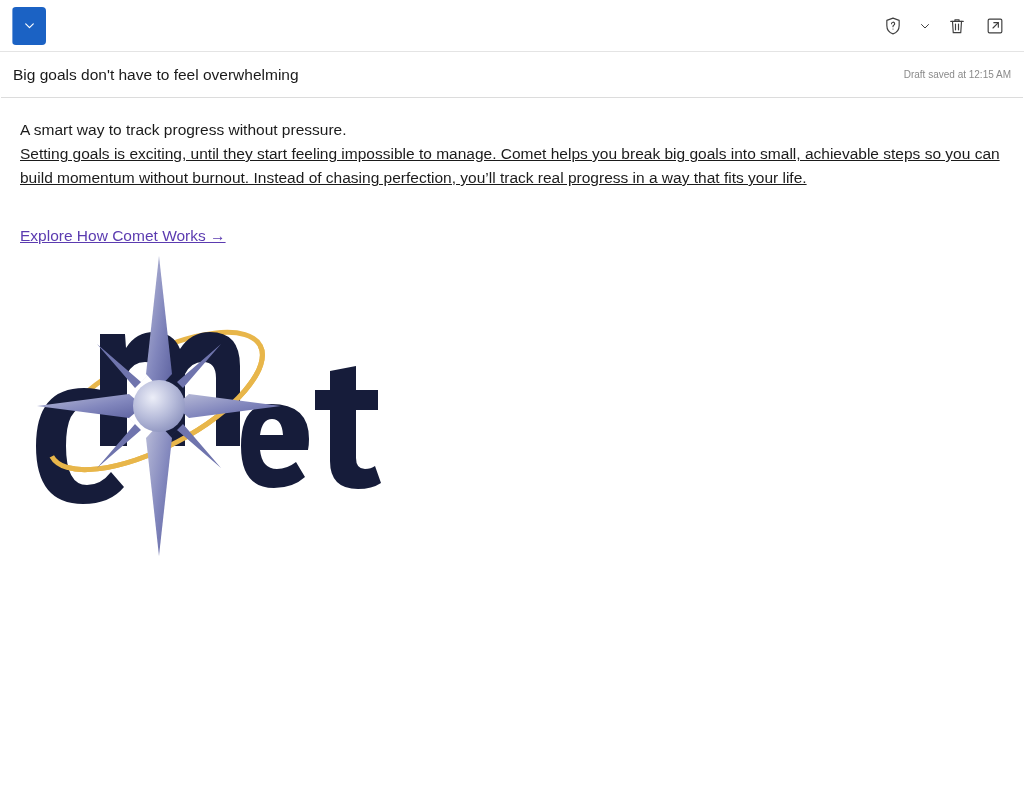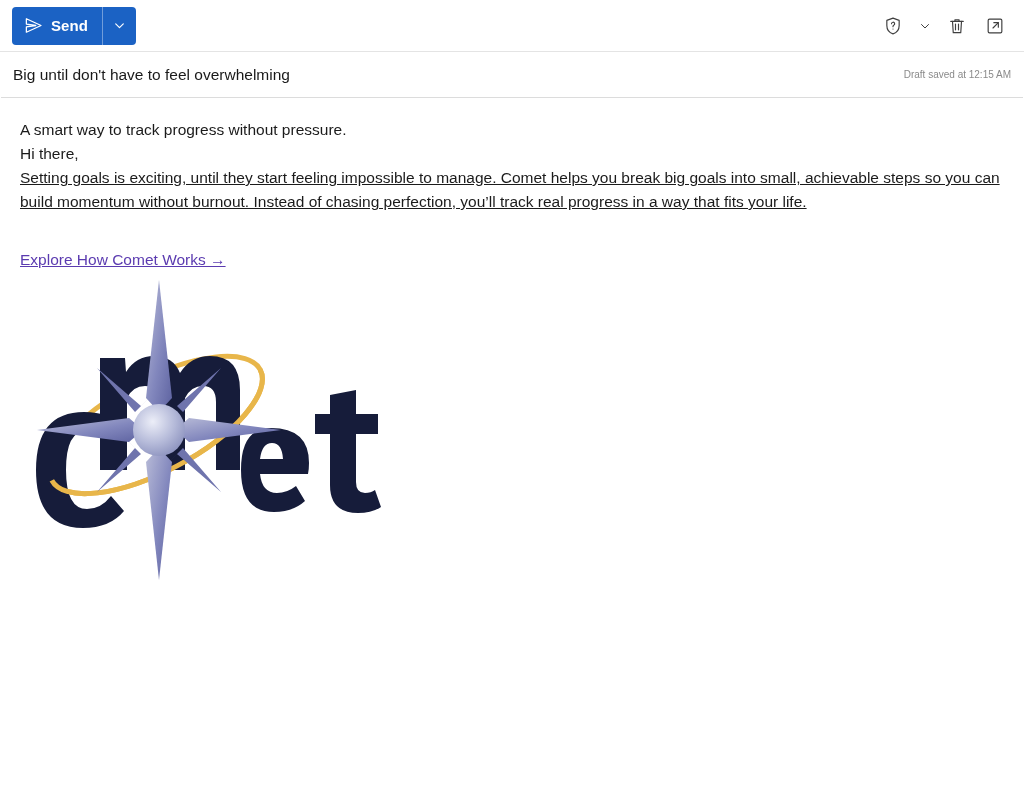--- a/index.html
+++ b/index.html
@@ -117,28 +117,20 @@
     margin-left: 6px;
     margin-top: 8px;
   }
   .logo-svg { display:block; }
 </style>
 </head>
 <body>
 
 <div class="toolbar">
   <div class="send-group">
-    <button class="send-button">
-      <span style="display:flex;align-items:center;">
-        <svg width="19" height="19" viewBox="0 0 24 24" fill="none" stroke="#ffffff" stroke-width="1.6" stroke-linejoin="round" stroke-linecap="round">
-          <path d="M3 20.5 21.5 12 3 3.5 3 10.2 15 12 3 13.8z"></path>
-        </svg>
-      </span>
-      <span class="label">Send</span>
-    </button>
     <button class="send-caret">
       <span style="display:flex;">
         <svg width="13" height="13" viewBox="0 0 24 24" fill="none" stroke="#ffffff" stroke-width="2.2" stroke-linecap="round" stroke-linejoin="round">
           <path d="M5 9l7 7 7-7"></path>
         </svg>
       </span>
     </button>
   </div>
 
   <div class="toolbar-right">
@@ -174,27 +166,26 @@
           <rect x="3.8" y="3.8" width="16.4" height="16.4" rx="1.6"></rect>
           <path d="M9.6 14.4 16 8"></path>
           <path d="M10.6 8H16v5.4"></path>
         </svg>
       </span>
     </div>
   </div>
 </div>
 
 <div class="subject-row">
-  <div class="subject-text" title="Add a subject">Big until don't have to feel overwhelming</div>
+  <div class="subject-text" title="Add a subject">Big goals don't have to feel overwhelming</div>
   <div class="draft-status">Draft saved at 12:15 AM</div>
 </div>
 
 <div class="body">
   <p class="preheader">A smart way to track progress without pressure.</p>
-  <p class="greeting">Hi there,</p>
   <p class="para">Setting goals is exciting, until they start feeling impossible to manage. Comet helps you break big goals into small, achievable steps so you can build momentum without burnout. Instead of chasing perfection, you’ll track real progress in a way that fits your life.</p>
 
   <div class="cta-wrap">
     <span class="cta-link">Explore How Comet Works →</span>
   </div>
 
   <div class="logo-area">
     <svg class="logo-svg" width="470" height="300" viewBox="0 0 470 300">
       <defs>
         <linearGradient id="starGrad" x1="0" y1="0" x2="1" y2="1">

